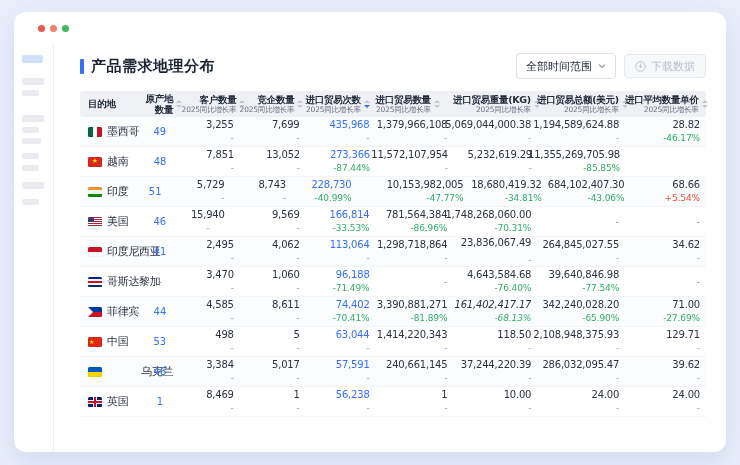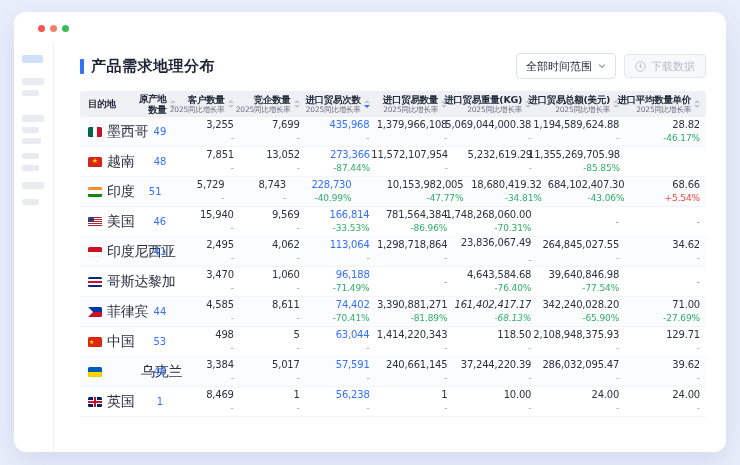--- a/index.html
+++ b/index.html
@@ -18,21 +18,21 @@
   .title-wrap{display:flex;align-items:center;gap:7px}
   .title-bar{width:4px;height:15px;border-radius:1px;background:var(--accent,#3370ff)}
   h1{font-size:15px;font-weight:bold;color:#1c2434;margin:0;letter-spacing:.5px;white-space:nowrap}
   .controls{display:flex;gap:8px;align-items:center}
   .select{display:flex;align-items:center;gap:6px;height:24px;padding:0 9px;border:1px solid #dde1e8;
           border-radius:4px;font-size:11px;color:#273043;background:#fff;cursor:pointer;white-space:nowrap}
   .dl-btn{display:flex;align-items:center;gap:5px;height:24px;padding:0 10px;border:1px solid #e4e7ec;
           border-radius:4px;background:#f7f8fa;color:#b8bec8;font-size:11px;font-family:inherit;white-space:nowrap}
   .table{margin-top:13px}
   .thead{display:flex;background:#eef0f4;border-radius:3px;height:26px;align-items:center}
-  .th{display:flex;align-items:center;justify-content:flex-end;padding-right:6px;box-sizing:border-box;height:100%}
+  .th{display:flex;align-items:center;padding-right:6px;box-sizing:border-box;height:100%}
   .th.left{justify-content:flex-start;padding-left:8px}
   .th-text{text-align:right}
   .th.left .th-text{text-align:left}
   .th-l1{font-size:9.5px;font-weight:bold;color:#232b3a;line-height:1.18;letter-spacing:-.3px;white-space:nowrap}
   .th-l2{font-size:7.5px;color:#697080;line-height:1.25;letter-spacing:-.2px;white-space:nowrap}
   .carets{display:flex;flex-direction:column;gap:1.5px;margin-left:3px;flex:none}
   .caret-up{width:0;height:0;border-left:3px solid transparent;border-right:3px solid transparent;
             border-bottom:3.5px solid #c3c8d2}
   .caret-down{width:0;height:0;border-left:3px solid transparent;border-right:3px solid transparent;
               border-top:3.5px solid #c3c8d2}
@@ -44,21 +44,21 @@
   .td.col-0{flex-direction:row;align-items:center;justify-content:flex-start;padding-left:8px;gap:5px}
   .td.col-1{align-items:center;padding-right:8px}
   .cv{font-size:10px;color:#2a3140;line-height:1.2;letter-spacing:-.2px;white-space:nowrap}
   .cg{font-size:9px;line-height:1.2;margin-top:1.5px;letter-spacing:-.1px;white-space:nowrap}
   .link-val{color:var(--accent,#3370ff)}
   .dash{color:#9aa0ab}
   .dash.single{font-size:10px}
   .origin-num{font-size:10px}
   .cg.down{color:var(--green,#2fae67)}
   .cg.up{color:var(--red,#f5493d)}
-  .dest-name{font-size:14px;color:#2a3140;white-space:nowrap;letter-spacing:-.3px}
+  .dest-name{font-size:11px;color:#2a3140;white-space:nowrap;letter-spacing:-.3px}
   .flag{width:14px;height:10px;border-radius:1.5px;display:inline-block;position:relative;overflow:hidden;
         flex:none;box-shadow:inset 0 0 0 .5px rgba(0,0,0,.10)}
   .flag-mx{background:linear-gradient(90deg,#006847 0 33%,#fff 33% 67%,#ce1126 67%)}
   .flag-vn{background:#da251d}
   .flag-vn::after{content:"★";position:absolute;left:50%;top:50%;transform:translate(-50%,-54%);
                   font-size:7px;color:#ffde00;line-height:1}
   .flag-in{background:linear-gradient(180deg,#f8912b 0 33%,#fff 33% 67%,#128807 67%)}
   .flag-us{background:repeating-linear-gradient(180deg,#b22234 0 1px,#fff 1px 2px)}
   .flag-us::after{content:"";position:absolute;left:0;top:0;width:6px;height:5px;background:#3c3b6e}
   .flag-id{background:linear-gradient(180deg,#ce1126 0 50%,#fff 50%)}
@@ -318,21 +318,21 @@
                 </div>
               </div>
               <div class="tr">
                 <div class="td col-0" style="width: 66px;">
                   <span class="flag flag-us"></span>
                   <span class="dest-name">美国</span>
                 </div>
                 <div class="td col-1" style="width: 36px;">
                   <span class="origin-num link-val">46</span>
                 </div>
-                <div class="td col-2" style="width: 58px;">
+                <div class="td col-2" style="width: 58px; align-items: center;">
                   <div class="cv">15,940</div>
                   <div class="cg dash">-</div>
                 </div>
                 <div class="td col-3" style="width: 66px;">
                   <div class="cv">9,569</div>
                   <div class="cg dash">-</div>
                 </div>
                 <div class="td col-4" style="width: 70px;">
                   <div class="cv link-val">166,814</div>
                   <div class="cg down">-33.53%</div>

